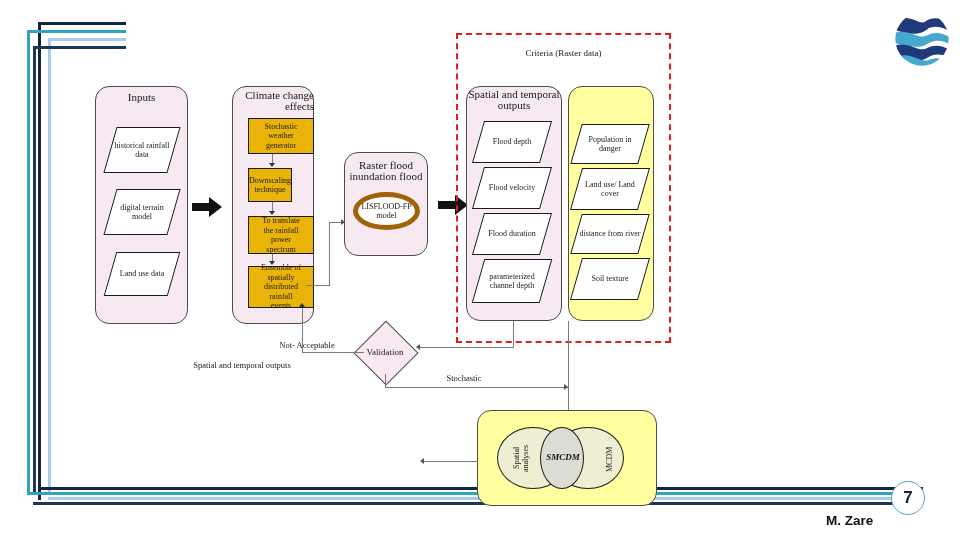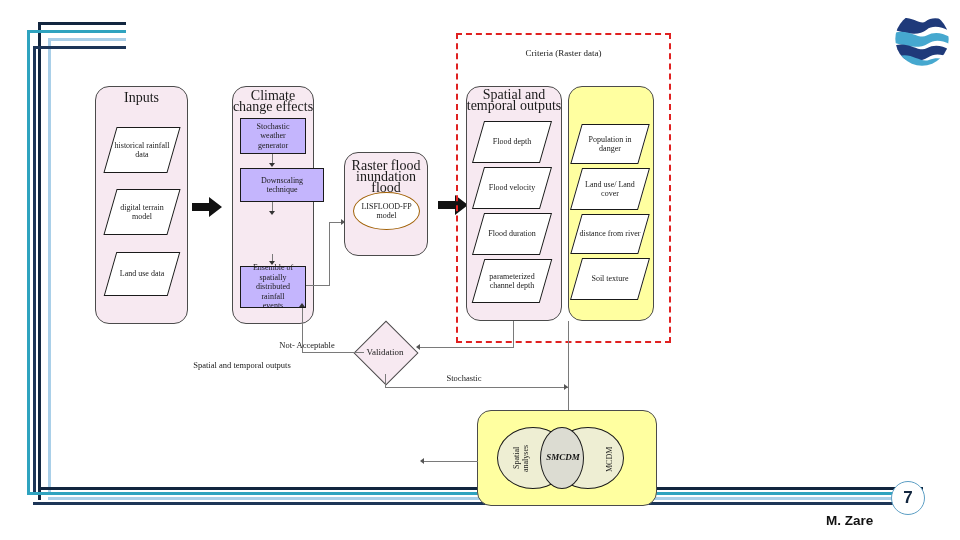--- a/index.html
+++ b/index.html
@@ -19,37 +19,37 @@
   
   #footer-left{position:absolute;left:38px;top:513px;font-family:"Liberation Sans",sans-serif;font-size:13.5px;color:#111;white-space:nowrap;letter-spacing:.1px;}
   #footer-left b{font-weight:bold;}
   #footer-right{position:absolute;left:826px;top:513px;font-family:"Liberation Sans",sans-serif;font-size:13.5px;font-weight:bold;color:#111;}
   #pagenum{position:absolute;left:891px;top:481px;width:32px;height:32px;border:1px solid #5d9fc5;border-radius:50%;background:#fff;color:#12263f;font-family:"Liberation Sans",sans-serif;font-weight:bold;font-size:17px;display:flex;align-items:center;justify-content:center;}
 
   
   .rbox{position:absolute;box-sizing:border-box;border:1px solid #4b4b4b;border-radius:14px;}
   .pink{background:#f7e9f1;}
   .yellow{background:#ffffa0;}
-  .col-title{position:absolute;left:0;right:16px;text-align:center;font-size:14px;color:#1a1a1a;line-height:11px;}
+  .col-title{position:absolute;left:0;right:16px;text-align:center;font-size:11px;color:#1a1a1a;line-height:11px;}
   .para{position:absolute;box-sizing:border-box;background:#fff;border:1px solid #1a1a1a;transform:skewX(-16deg);}
   .para .lbl{transform:skewX(16deg);display:flex;align-items:center;justify-content:center;width:100%;height:100%;text-align:center;font-size:8px;line-height:9.5px;color:#1a1a1a;padding:0 2px;box-sizing:border-box;}
-  .rect{position:absolute;box-sizing:border-box;background:#c4b5fd;border:1px solid #1a1a1a;display:flex;align-items:center;justify-content:center;text-align:center;font-size:8px;line-height:9.5px;color:#1a1a1a;padding:0 11px;}
+  .rect{position:absolute;box-sizing:border-box;background:#eab308;border:1px solid #1a1a1a;display:flex;align-items:center;justify-content:center;text-align:center;font-size:8px;line-height:9.5px;color:#1a1a1a;padding:0 11px;margin-left:8px;}
   .plainlabel{position:absolute;font-size:8.5px;color:#1a1a1a;text-align:center;line-height:10px;}
   .connector{position:absolute;background:#7a7a7a;}
   .vline{width:1px;}
   .hline{height:1px;}
   .arrowdown{position:absolute;width:0;height:0;border-left:3px solid transparent;border-right:3px solid transparent;border-top:4px solid #333;}
   .arrowright{position:absolute;width:0;height:0;border-top:3px solid transparent;border-bottom:3px solid transparent;border-left:4px solid #555;}
   .arrowleft{position:absolute;width:0;height:0;border-top:3px solid transparent;border-bottom:3px solid transparent;border-right:4px solid #555;}
 
   .bigarrow{position:absolute;width:30px;height:22px;}
 
   .dashbox{position:absolute;box-sizing:border-box;border:2px dashed #e02020;background:transparent;}
 
-  .ellipse{position:absolute;box-sizing:border-box;border:1px solid #a16207;border-radius:50%;display:flex;align-items:center;justify-content:center;text-align:center;font-size:8px;line-height:9.5px;color:#1a1a1a;}
+  .ellipse{position:absolute;box-sizing:border-box;border:5px solid #a16207;border-radius:50%;display:flex;align-items:center;justify-content:center;text-align:center;font-size:8px;line-height:9.5px;color:#1a1a1a;}
   .diamond{position:absolute;background:#f7e9f1;border:1px solid #4b4b4b;transform:rotate(45deg);}
   .diamond-label{position:absolute;display:flex;align-items:center;justify-content:center;font-size:9px;color:#1a1a1a;}
 
   .venn-circ{position:absolute;box-sizing:border-box;border:1px solid #1a1a1a;border-radius:50%;background:rgba(235,235,220,.85);}
   .venn-mid{position:absolute;box-sizing:border-box;border:1px solid #1a1a1a;border-radius:50%;background:#dcdcd2;}
   .vert-text{position:absolute;font-size:8px;color:#1a1a1a;writing-mode:vertical-rl;transform:rotate(180deg);text-align:center;line-height:9px;}
   .smcdm{position:absolute;font-size:9px;font-weight:bold;font-style:italic;color:#111;}
 </style>
 </head>
 <body>
@@ -107,30 +107,31 @@
     <span class="lbl">Land use data</span>
   </div>
 
   <div class="bigarrow" style="left:192px;top:196px;">
     <svg viewBox="0 0 30 22" width="30" height="22">
         <path d="M0,7 L17,7 L17,1 L30,11 L17,21 L17,15 L0,15 Z" fill="#111"></path>
       </svg>
   </div>
 
   <div class="rbox pink" style="left:232px;top:86px;width:82px;height:238px;"></div>
-  <div class="col-title" style="left:232px;top:90px;width:82px;">Climate change effects</div>
+  <div class="col-title" style="left:232px;top:90px;width:82px;text-align:right;">Climate change effects</div>
 
   <div class="rect" style="left:240px;top:118px;width:66px;height:36px;">Stochastic weather generator</div>
   <div class="connector vline" style="left:272px;top:154px;height:11px;"></div>
   <div class="arrowdown" style="left:269px;top:163px;"></div>
 
-  <div class="rect" style="left:240px;top:168px;width:84px;height:34px;">Downscaling technique</div>
+  <div class="rect" style="left:240px;top:168px;width:44px;height:34px;">Downscaling technique</div>
   <div class="connector vline" style="left:272px;top:202px;height:11px;"></div>
   <div class="arrowdown" style="left:269px;top:211px;"></div>
 
+  <div class="rect" style="left:240px;top:216px;width:66px;height:38px;">To translate the rainfall power spectrum</div>
   <div class="connector vline" style="left:272px;top:254px;height:9px;"></div>
   <div class="arrowdown" style="left:269px;top:261px;"></div>
 
   <div class="rect" style="left:240px;top:266px;width:66px;height:42px;">Ensemble of spatially distributed rainfall events</div>
 
   <div class="connector hline" style="left:306px;top:285px;width:24px;"></div>
   <div class="connector vline" style="left:329px;top:222px;height:64px;"></div>
   <div class="connector hline" style="left:329px;top:222px;width:14px;"></div>
   <div class="arrowright" style="left:341px;top:219px;"></div>
 

